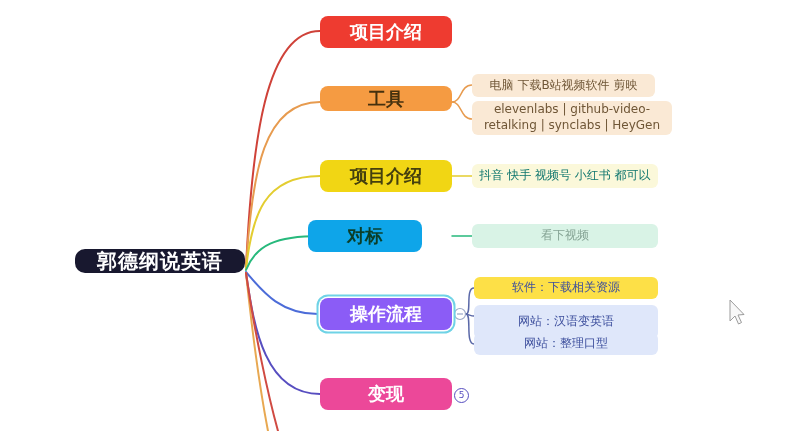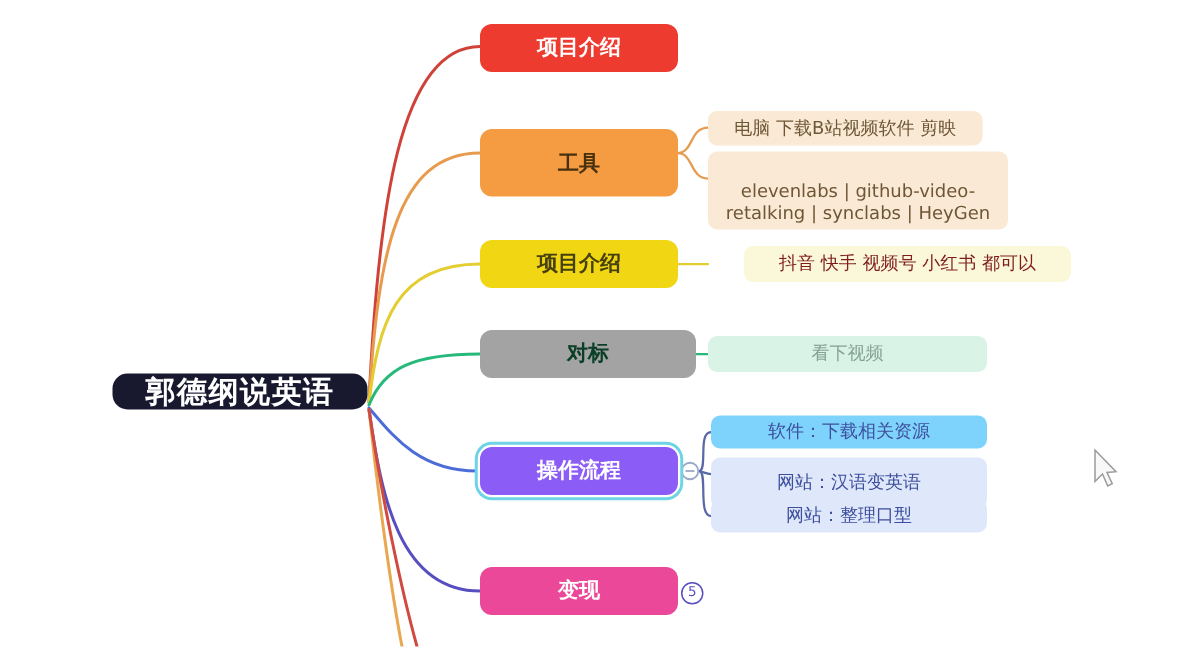--- a/index.html
+++ b/index.html
@@ -2,21 +2,21 @@
 <html><head>
 <meta charset="utf-8">
 <style>
   html,body{margin:0;padding:0}
   .canvas{position:relative;width:801px;height:431px;background:#ffffff;overflow:hidden;
           font-family:"DejaVu Sans",sans-serif}
   svg.connectors{position:absolute;left:0;top:0;z-index:1}
   .node{position:absolute;z-index:2;display:flex;align-items:center;justify-content:center;
         box-sizing:border-box;cursor:default;white-space:nowrap}
   .root{border-radius:10px;font-weight:bold;font-size:20px;letter-spacing:1px}
-  .branch{border-radius:8px;font-weight:bold;font-size:14px}
+  .branch{border-radius:8px;font-weight:bold;font-size:18px}
   .child{border-radius:6px;font-size:12px;text-align:center;line-height:1.3;padding:2px 6px}
   .child.wrap{white-space:normal}
   .selected{box-shadow:0 0 0 1.5px #ffffff,0 0 0 3.5px #6fd3e6}
   .badge{position:absolute;z-index:3;width:15px;height:15px;border-radius:50%;background:#ffffff;
          border:1.5px solid #574ec0;color:#574ec0;font-size:9px;line-height:1;
          display:flex;align-items:center;justify-content:center;box-sizing:border-box}
   .overlay{position:absolute;left:0;top:0;z-index:10;pointer-events:none}
 </style>
 </head>
 <body>
@@ -51,48 +51,48 @@
   </svg>
 
   <div class="node root" style="left: 75px; top: 249px; width: 170px; height: 24px; background: rgb(24, 24, 47); color: rgb(255, 255, 255);">
     <span>郭德纲说英语</span>
   </div>
 
   <div class="node branch" style="left: 320px; top: 16px; width: 132px; height: 32px; background: rgb(238, 59, 48); color: rgb(255, 255, 255);">
     <span>项目介绍</span>
   </div>
 
-  <div class="node branch" style="left: 320px; top: 86px; width: 132px; height: 45px; background: rgb(245, 155, 66); color: rgb(69, 49, 14);">
+  <div class="node branch" style="left: 320px; top: 86px; width: 132px; height: 25px; background: rgb(245, 155, 66); color: rgb(69, 49, 14);">
     <span>工具</span>
   </div>
   <div class="node child" style="left: 472px; top: 74px; width: 183px; height: 23px; background: rgb(250, 233, 213); color: rgb(111, 86, 54);">
     <span>电脑 下载B站视频软件 剪映</span>
   </div>
-  <div class="node child wrap" style="left: 472px; top: 101px; width: 200px; height: 52px; background: rgb(250, 233, 213); color: rgb(111, 86, 54); align-items: flex-end;">
+  <div class="node child wrap" style="left: 472px; top: 101px; width: 200px; height: 34px; background: rgb(250, 233, 213); color: rgb(111, 86, 54);">
     <span>elevenlabs | github-video-retalking | synclabs | HeyGen</span>
   </div>
 
   <div class="node branch" style="left: 320px; top: 160px; width: 132px; height: 32px; background: rgb(241, 214, 20); color: rgb(69, 64, 14);">
     <span>项目介绍</span>
   </div>
-  <div class="node child" style="left: 496px; top: 164px; width: 218px; height: 24px; background: rgb(251, 248, 218); color: #7f1d1d;">
+  <div class="node child" style="left: 472px; top: 164px; width: 186px; height: 24px; background: rgb(251, 248, 218); color: #0f766e;">
     <span>抖音 快手 视频号 小红书 都可以</span>
   </div>
 
-  <div class="node branch" style="left: 320px; top: 220px; width: 144px; height: 32px; background: #a3a3a3; color: rgb(11, 62, 40);">
+  <div class="node branch" style="left: 308px; top: 220px; width: 114px; height: 32px; background: #0ea5e9; color: rgb(11, 62, 40);">
     <span>对标</span>
   </div>
   <div class="node child" style="left: 472px; top: 224px; width: 186px; height: 24px; background: rgb(217, 243, 230); color: rgb(133, 163, 148);">
     <span>看下视频</span>
   </div>
 
   <div class="node branch selected" style="left: 320px; top: 298px; width: 132px; height: 32px; background: #8b5cf6; color: rgb(255, 255, 255);">
     <span>操作流程</span>
   </div>
-  <div class="node child" style="left: 474px; top: 277px; width: 184px; height: 22px; background: #7dd3fc; color: rgb(61, 79, 157);">
+  <div class="node child" style="left: 474px; top: 277px; width: 184px; height: 22px; background: #fde047; color: rgb(61, 79, 157);">
     <span>软件：下载相关资源</span>
   </div>
   <div class="node child" style="left: 474px; top: 305px; width: 184px; height: 34px; background: rgb(223, 231, 250); color: rgb(61, 79, 157);">
     <span>网站：汉语变英语</span>
   </div>
   <div class="node child" style="left: 474px; top: 333px; width: 184px; height: 22px; background: rgb(223, 231, 250); color: rgb(61, 79, 157);">
     <span>网站：整理口型</span>
   </div>
 
   <div class="node branch" style="left: 320px; top: 378px; width: 132px; height: 32px; background: #ec4899; color: rgb(255, 255, 255);">

